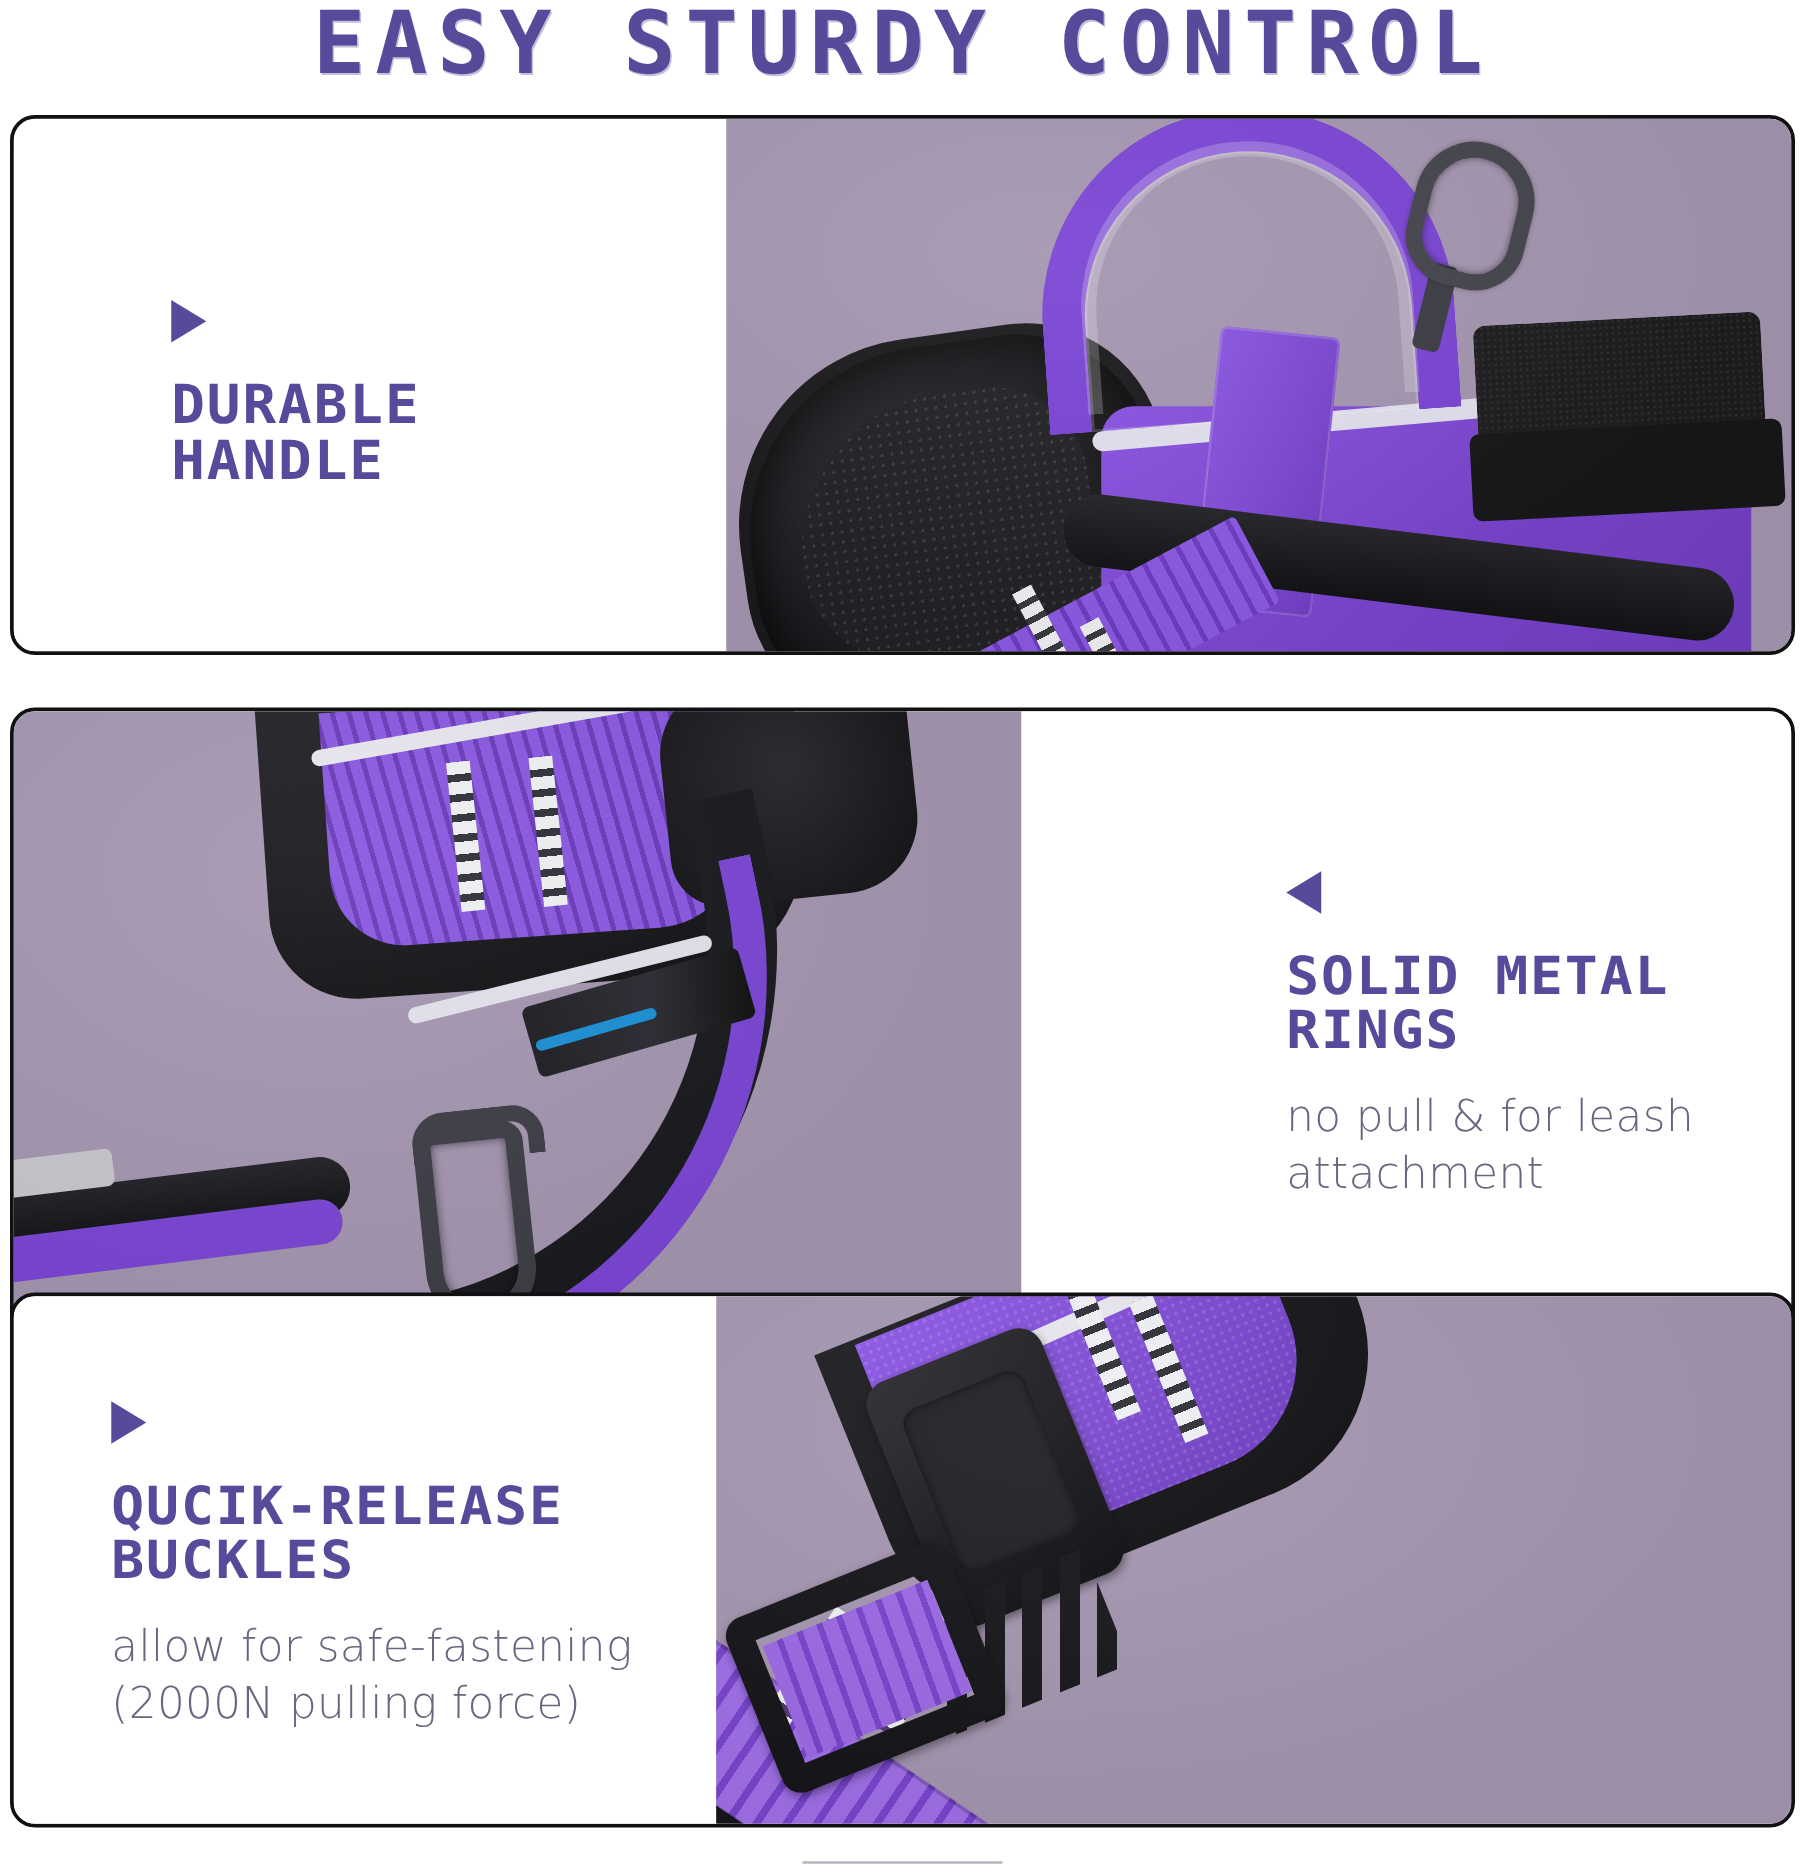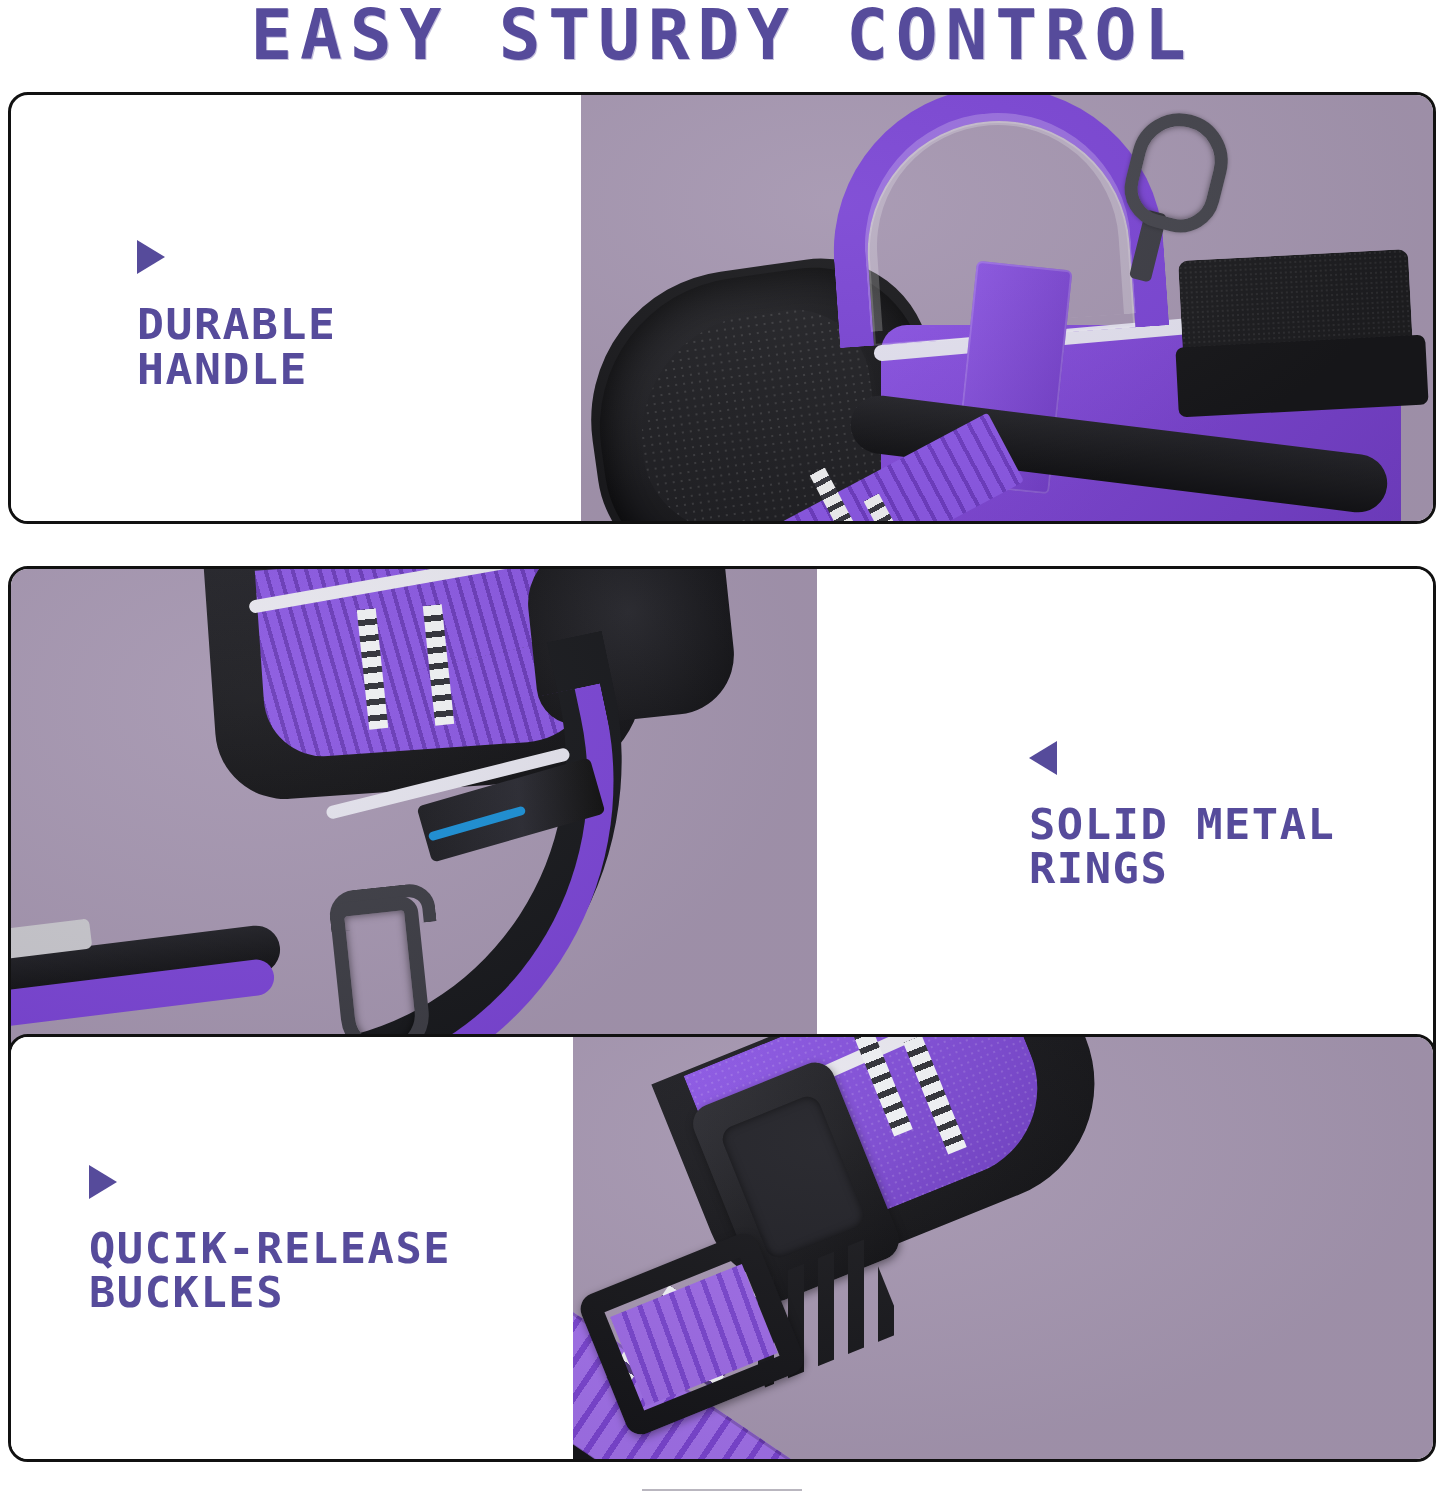--- a/index.html
+++ b/index.html
@@ -450,20 +450,22 @@
     </div>
 
   </div>
 
   <div class="panel p2 reverse">
 
     <div class="text-pane">
       <div class="arrow left"></div>
       <div class="headline">SOLID METAL
 RINGS</div>
+      <div class="subline">no pull &amp; for leash
+attachment</div>
     </div>
 
     <div class="photo">
       <div class="pc p2-top-pad"></div>
       <div class="pc p2-mesh"></div>
       <div class="pc p2-refl-1"></div>
       <div class="pc p2-refl-2"></div>
       <div class="pc p2-white-pipe"></div>
       <div class="pc p2-side-pad"></div>
       <div class="pc p2-curve"></div>
@@ -480,20 +482,22 @@
     </div>
 
   </div>
 
   <div class="panel p3">
 
     <div class="text-pane">
       <div class="arrow right"></div>
       <div class="headline">QUCIK-RELEASE
 BUCKLES</div>
+      <div class="subline">allow for safe-fastening
+(2000N pulling force)</div>
     </div>
 
     <div class="photo">
       <div class="pc p3-topbody"></div>
       <div class="pc p3-mesh"></div>
       <div class="pc p3-white-pipe"></div>
       <div class="pc p3-refl-top1"></div>
       <div class="pc p3-refl-top2"></div>
       <div class="pc p3-strap-diag"></div>
       <div class="pc p3-refl-x"></div>

